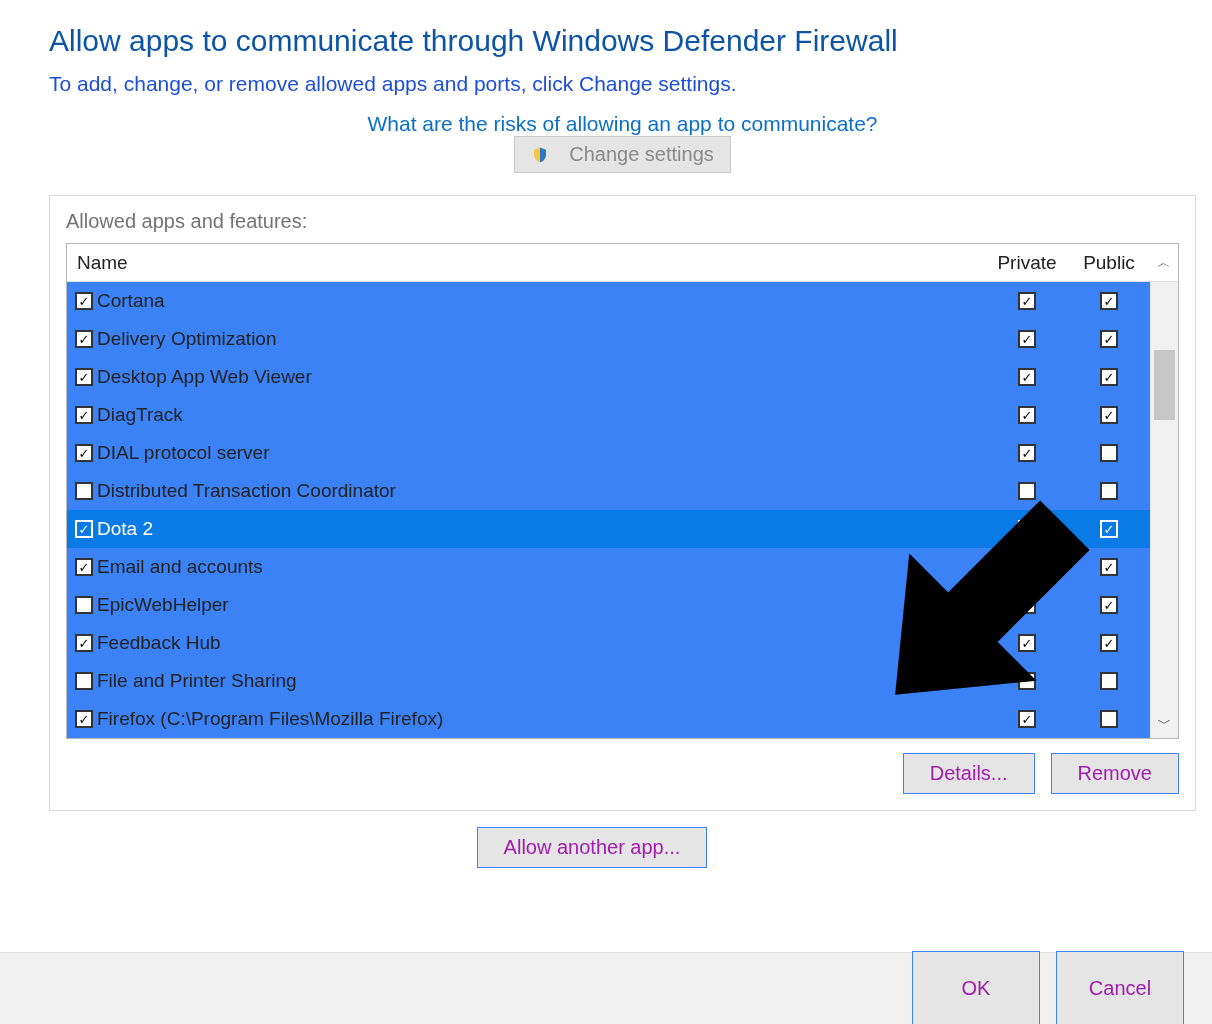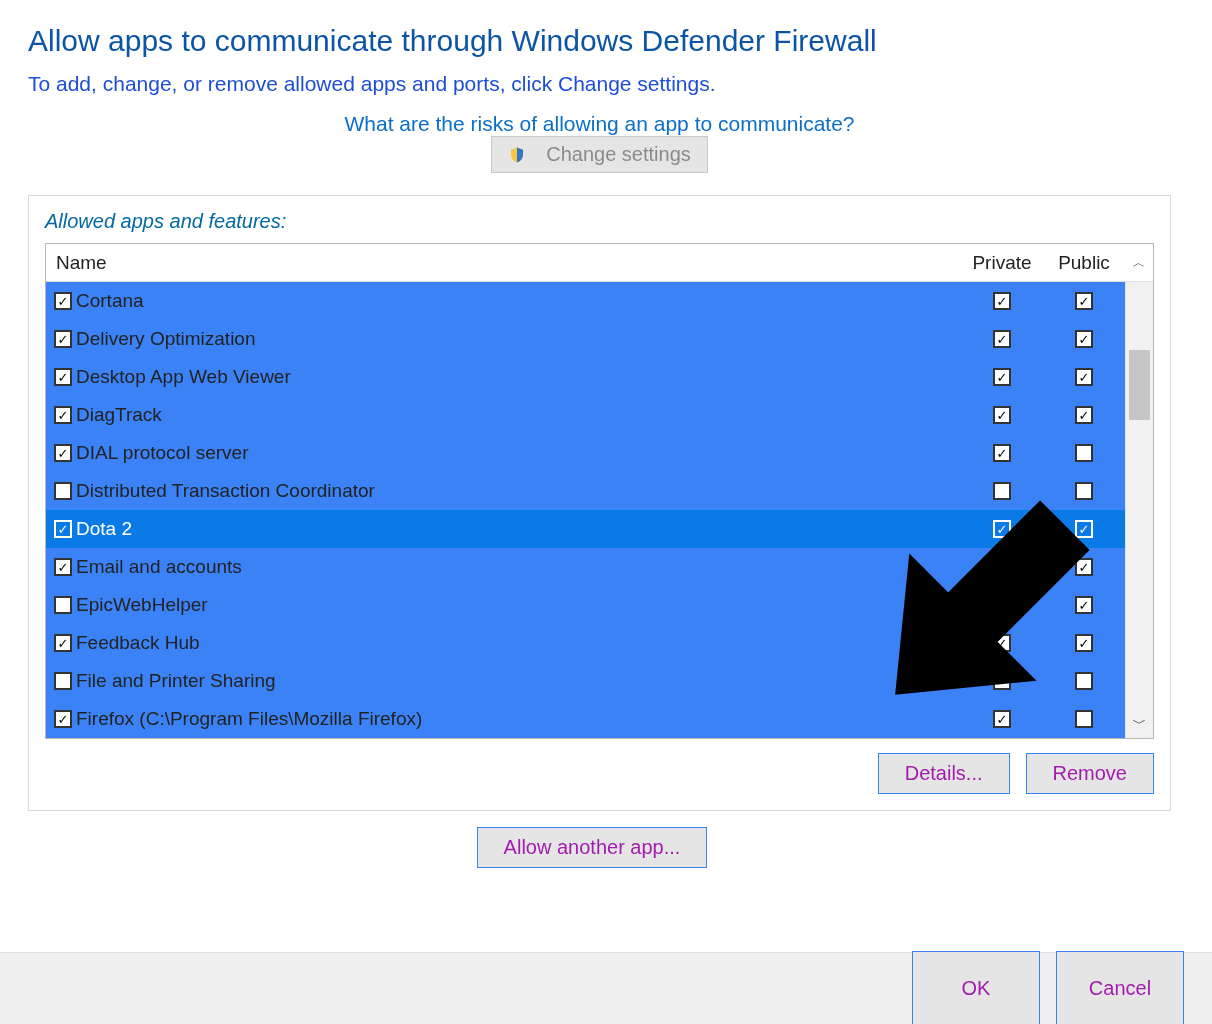--- a/index.html
+++ b/index.html
@@ -6,21 +6,21 @@
   body {
     font-family: "Segoe UI", Tahoma, sans-serif;
     font-size: 18px;
     background: #fff;
     color: #222;
     width: 1212px;
     height: 1024px;
     position: relative;
     overflow: hidden;
   }
-  .page { padding: 24px 41px 0 28px; }
+  .page { padding: 24px 16px 0 28px; margin-left: 21px; }
   .title {
     color: #0b54a6;
     font-size: 30px;
     font-weight: 400;
     margin-bottom: 14px;
   }
   .subtitle {
     color: #1d4ed8;
     font-size: 21px;
     margin-bottom: 16px;
@@ -41,21 +41,21 @@
     align-items: center;
     gap: 20px;
   }
   .shield {
     width:18px;height:18px;display:inline-block;
   }
   .panel {
     border: 1px solid #d9d9d9;
     padding: 14px 16px 16px 16px;
   }
-  .panel-label { font-size: 20px; color:#0369a1; margin-bottom:10px;font-style:italic; }
+  .panel-label { font-size: 20px; color:#737373; margin-bottom:10px; }
   .listwrap { position:relative; }
   .listbox {
     border: 1px solid #b7b7b7;
     width: 100%;
     background:#3b82f6;
   }
   .list-header {
     display:flex; align-items:center;
     font-size:19px; color:#222;
     background:#fff;

